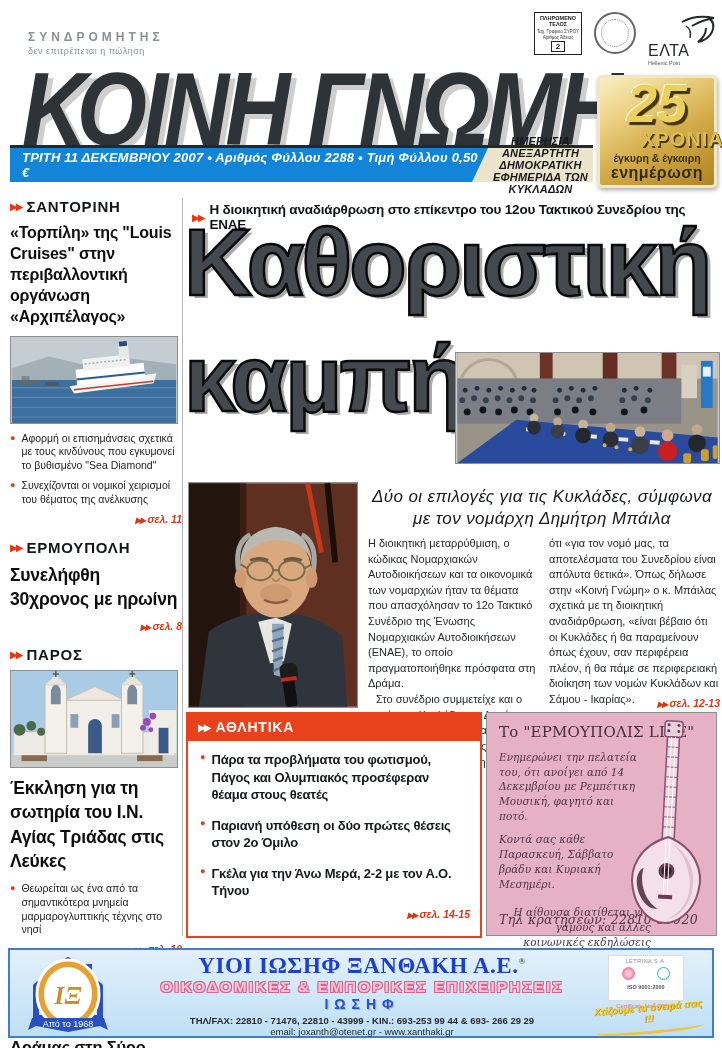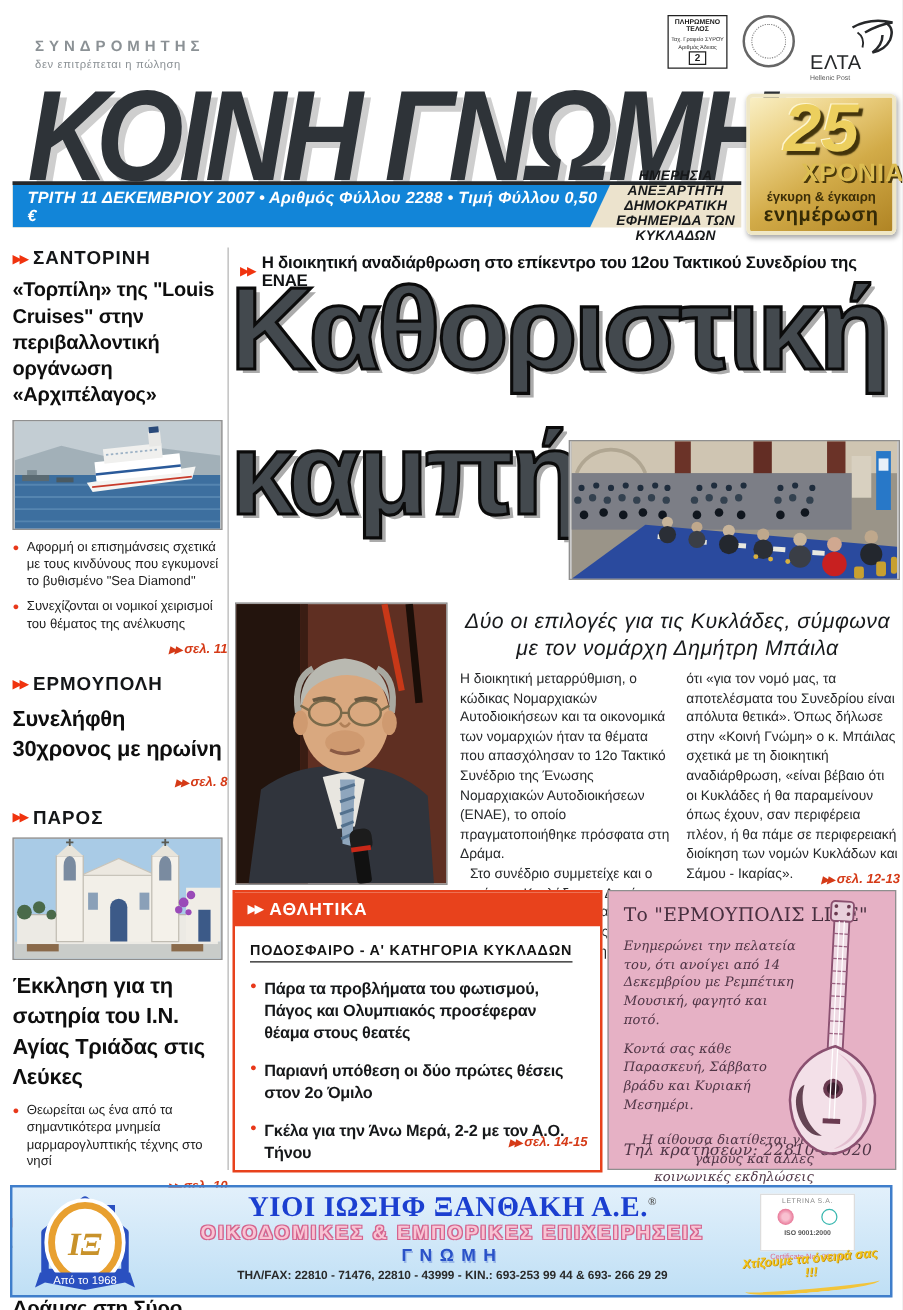--- a/index.html
+++ b/index.html
@@ -460,21 +460,20 @@
     <span class="ar">▶▶</span>
     <span>σελ. 12-13</span>
   </div>
 
   <div class="sports">
     <div class="shead">
       <span class="ar">▶▶</span>
       <span class="lb">ΑΘΛΗΤΙΚΑ</span>
     </div>
     <div class="sbody">
-      <span class="ssub">ΠΟΔΟΣΦΑΙΡΟ - Α' ΚΑΤΗΓΟΡΙΑ ΚΥΚΛΑΔΩΝ</span>
       <div class="bul">
         <span class="dot">●</span>
         <span class="tx">Πάρα τα προβλήματα του φωτισμού, Πάγος και Ολυμπιακός προσέφεραν θέαμα στους θεατές</span>
       </div>
       <div class="bul">
         <span class="dot">●</span>
         <span class="tx">Παριανή υπόθεση οι δύο πρώτες θέσεις στον 2ο Όμιλο</span>
       </div>
       <div class="bul">
         <span class="dot">●</span>
@@ -523,22 +522,23 @@
       <ellipse cx="46" cy="42" rx="27" ry="30" fill="#ffffff" stroke="#e8a030" stroke-width="6"></ellipse>
       <ellipse cx="46" cy="42" rx="31" ry="34" fill="none" stroke="#ffffff" stroke-width="3"></ellipse>
       <text x="46" y="52" text-anchor="middle" font-family="Liberation Serif, serif" font-style="italic" font-weight="bold" font-size="26" fill="#c8922a">ΙΞ</text>
       <polygon points="10,66 82,66 86,78 78,74 46,80 14,74 6,78" fill="#2a50c0"></polygon>
       <text x="46" y="75" text-anchor="middle" font-family="Liberation Sans, sans-serif" font-size="9" fill="#ffffff">Από το 1968</text>
     </svg>
 
     <div class="ad-center">
       <div class="ad-company"><span>ΥΙΟΙ  ΙΩΣΗΦ  ΞΑΝΘΑΚΗ  Α.Ε.</span><sup>®</sup></div>
       <div class="ad-line2">ΟΙΚΟΔΟΜΙΚΕΣ &amp; ΕΜΠΟΡΙΚΕΣ ΕΠΙΧΕΙΡΗΣΕΙΣ</div>
-      <div class="ad-line3">ΓΝΩΜΗ</div>
+      <div class="ad-line3">ΙΩΣΗΦ</div>
       <div class="ad-phones">ΤΗΛ/FAX: 22810 - 71476, 22810 - 43999 - ΚΙΝ.: 693-253 99 44 &amp; 693- 266 29 29</div>
+      <div class="ad-email">email: joxanth@otenet.gr - www.xanthaki.gr</div>
     </div>
 
     <div class="ad-cert">
       <div class="cbox">
         <div class="c1">LETRINA S.A.</div>
         <div class="cmarks">
           <div class="m1"></div>
           <div class="m2"></div>
         </div>
         <div class="c2">ISO 9001:2000</div>

